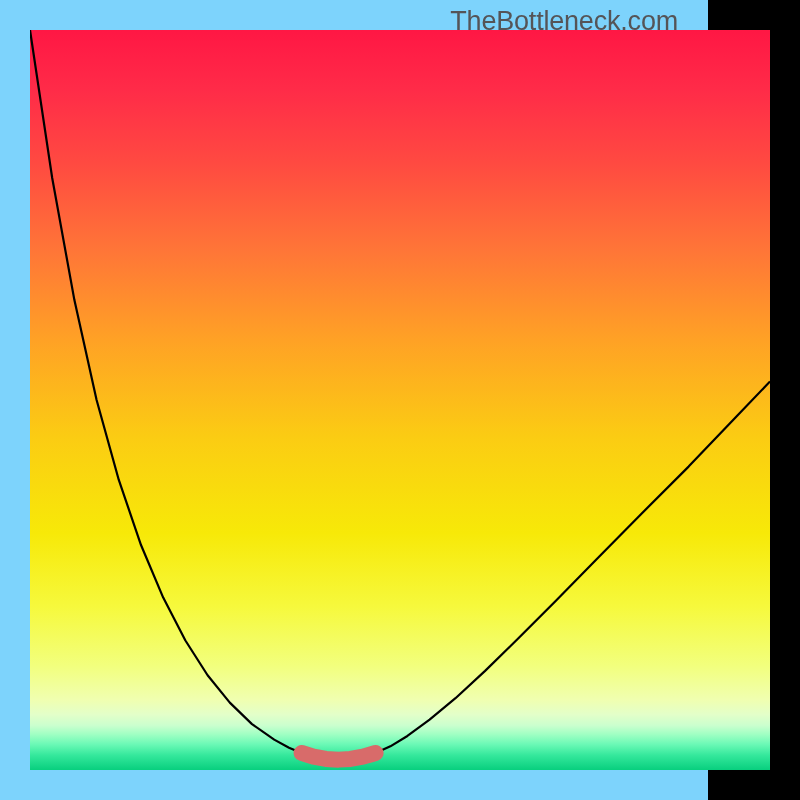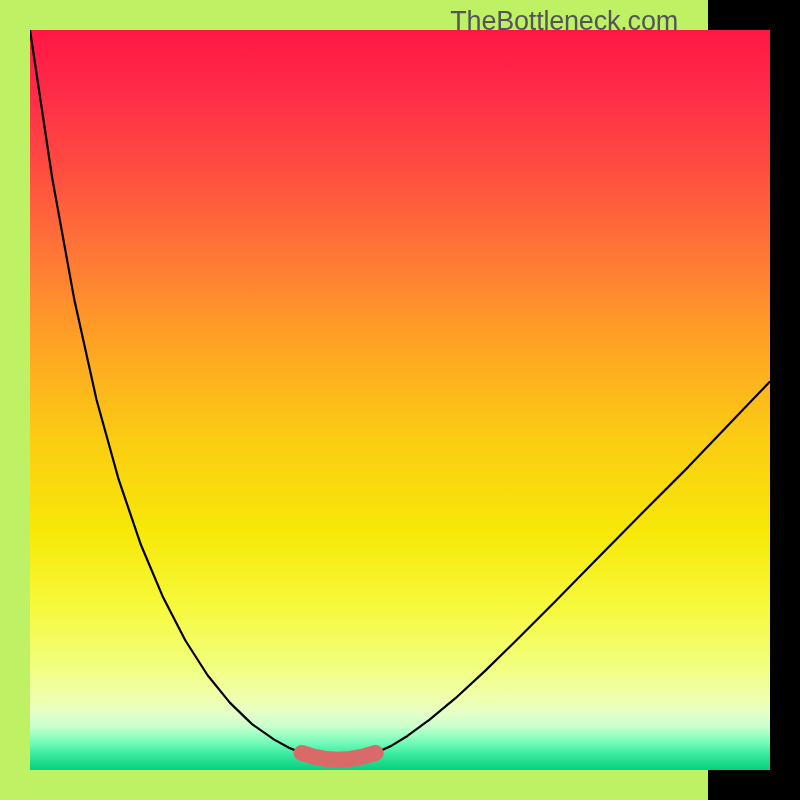--- a/index.html
+++ b/index.html
@@ -8,21 +8,21 @@
     width: 800px;
     height: 800px;
     overflow: hidden;
     background: #000;
     font-family: Arial, Helvetica, sans-serif;
   }
   .frame {
     position: relative;
     width: 708px;
     height: 800px;
-    background: #bef264;
+    background: #7dd3fc;
   }
   .plot-area {
     position: absolute;
     left: 30px;
     top: 30px;
     width: 740px;
     height: 740px;
     overflow: hidden;
   }
   .gradient-bg {

